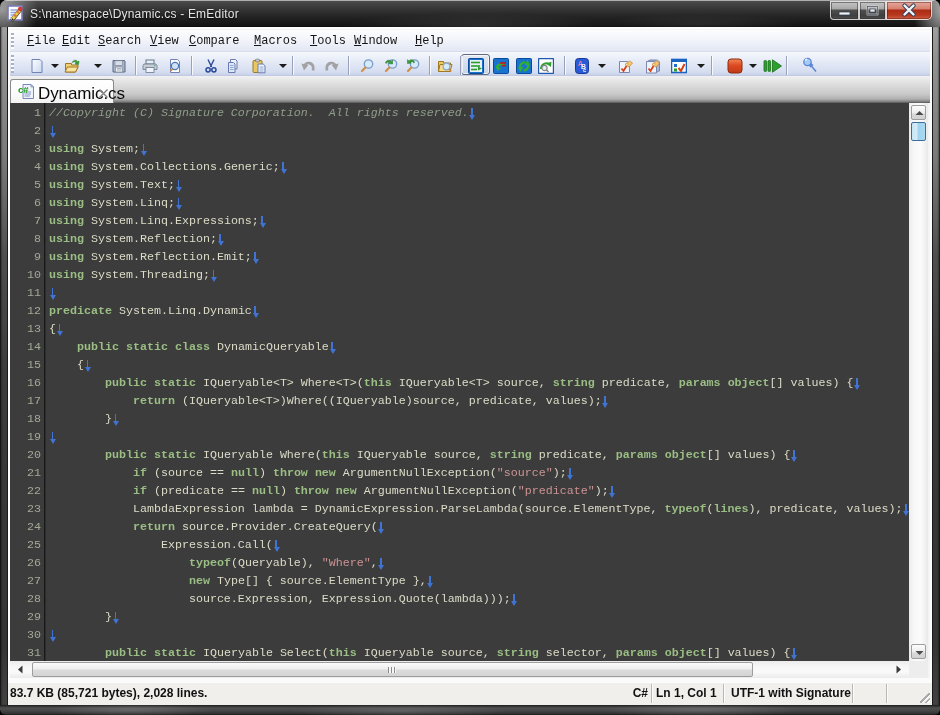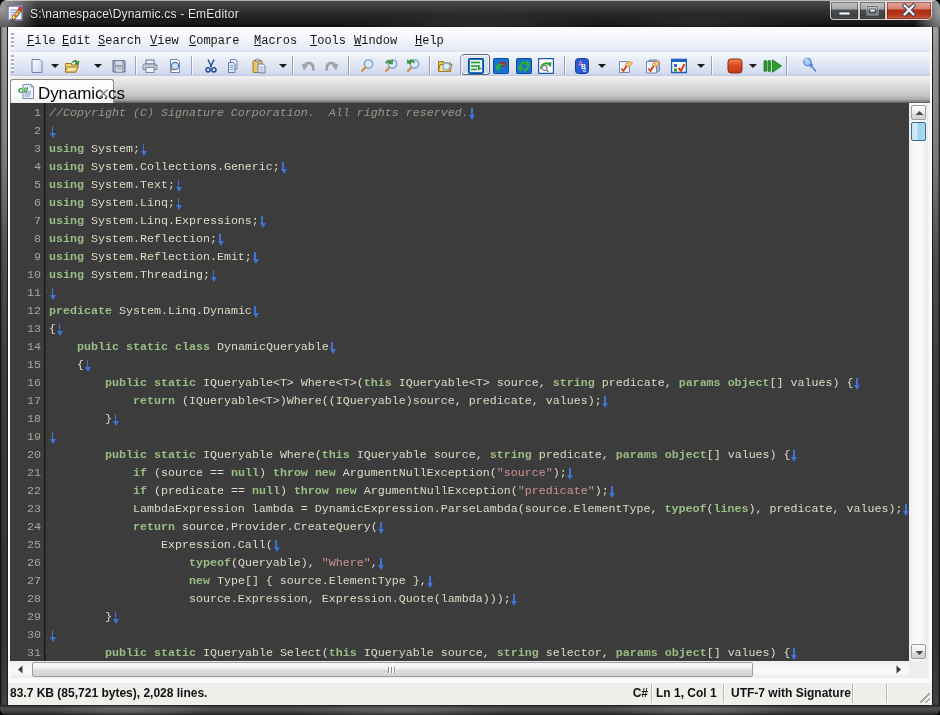--- a/index.html
+++ b/index.html
@@ -447,19 +447,19 @@
     <div style="position:absolute;right:2px;top:0"><svg width="17" height="17" viewBox="0 0 17 17" style="">
           <path d="M6.5 4.5 L11 8.5 L6.5 12.5 Z" fill="#3a3a3a"></path>
         </svg></div>
   </div>
   <div id="corner"></div>
   <div id="statusband"></div>
   <div id="statusbar">
       <span class="stx" style="left:2px">83.7 KB (85,721 bytes), 2,028 lines.</span>
       <span class="stx" style="left:621px;width:19px;text-align:right">C#</span>
       <span class="stx" style="left:648px">Ln 1, Col 1</span>
-      <span class="stx" style="left:723px">UTF-7 with Signature</span>
+      <span class="stx" style="left:723px">UTF-1 with Signature</span>
       <div class="ssep" style="left:643px"></div>
       <div class="ssep" style="left:715px"></div>
       <div class="ssep" style="left:844px"></div>
       <div class="ssep" style="left:878px"></div>
       <div id="sgrip"></div>
     </div>
 </div>
 </body></html>

